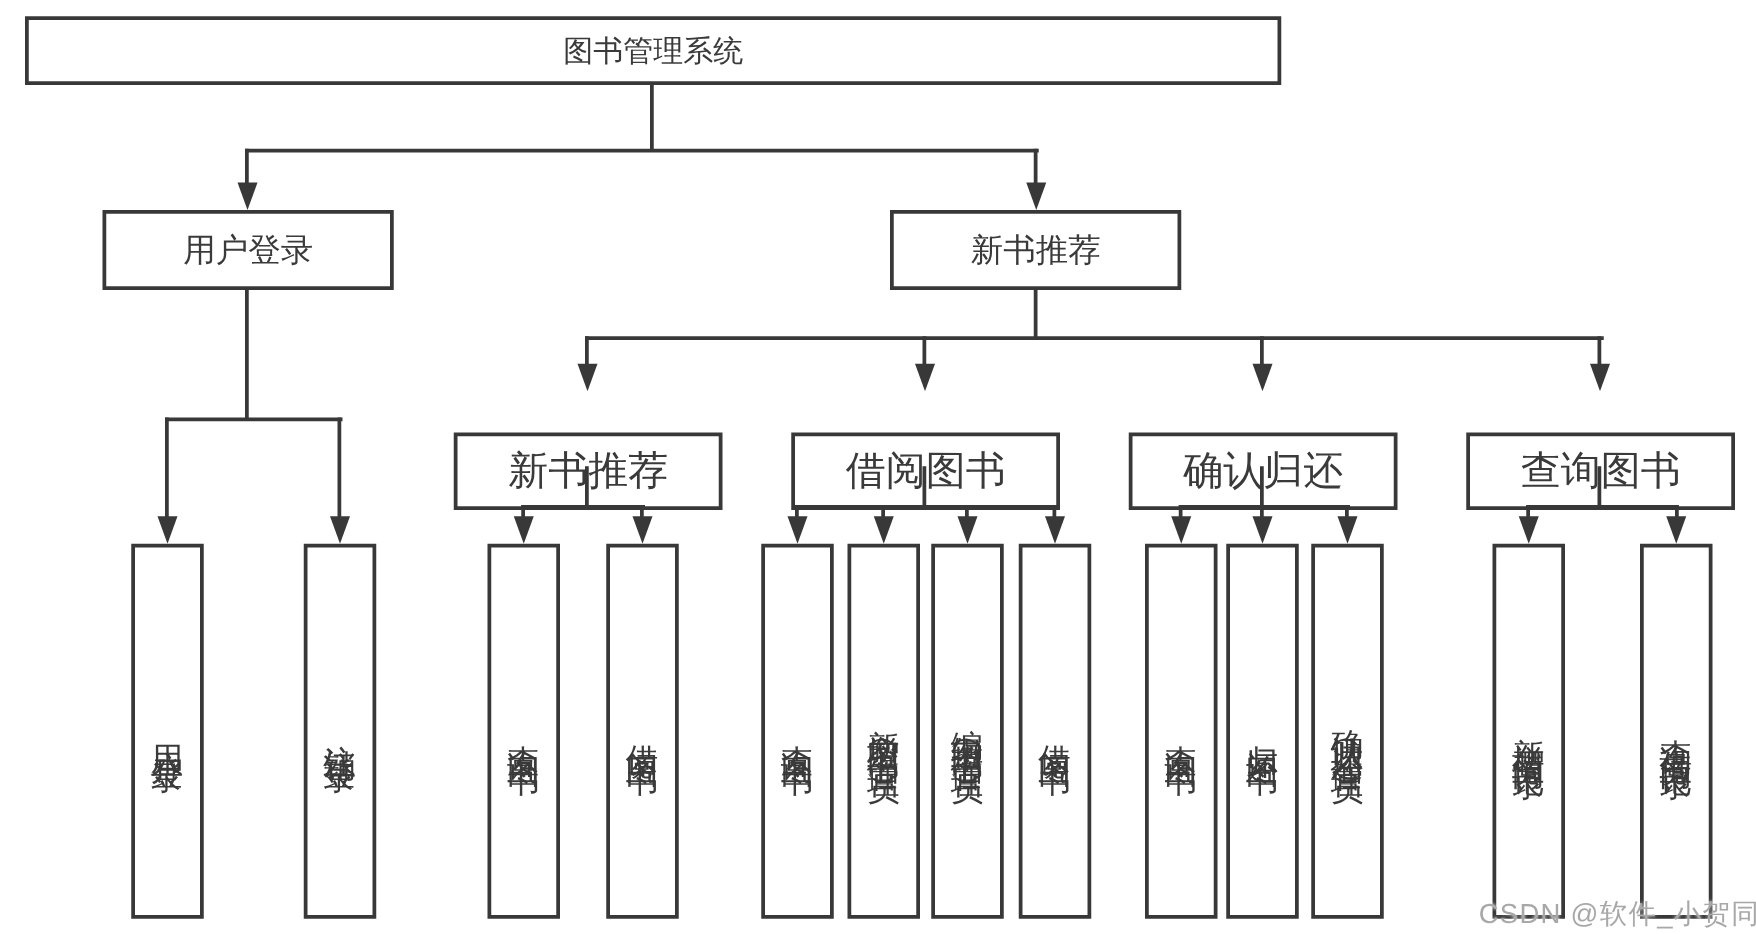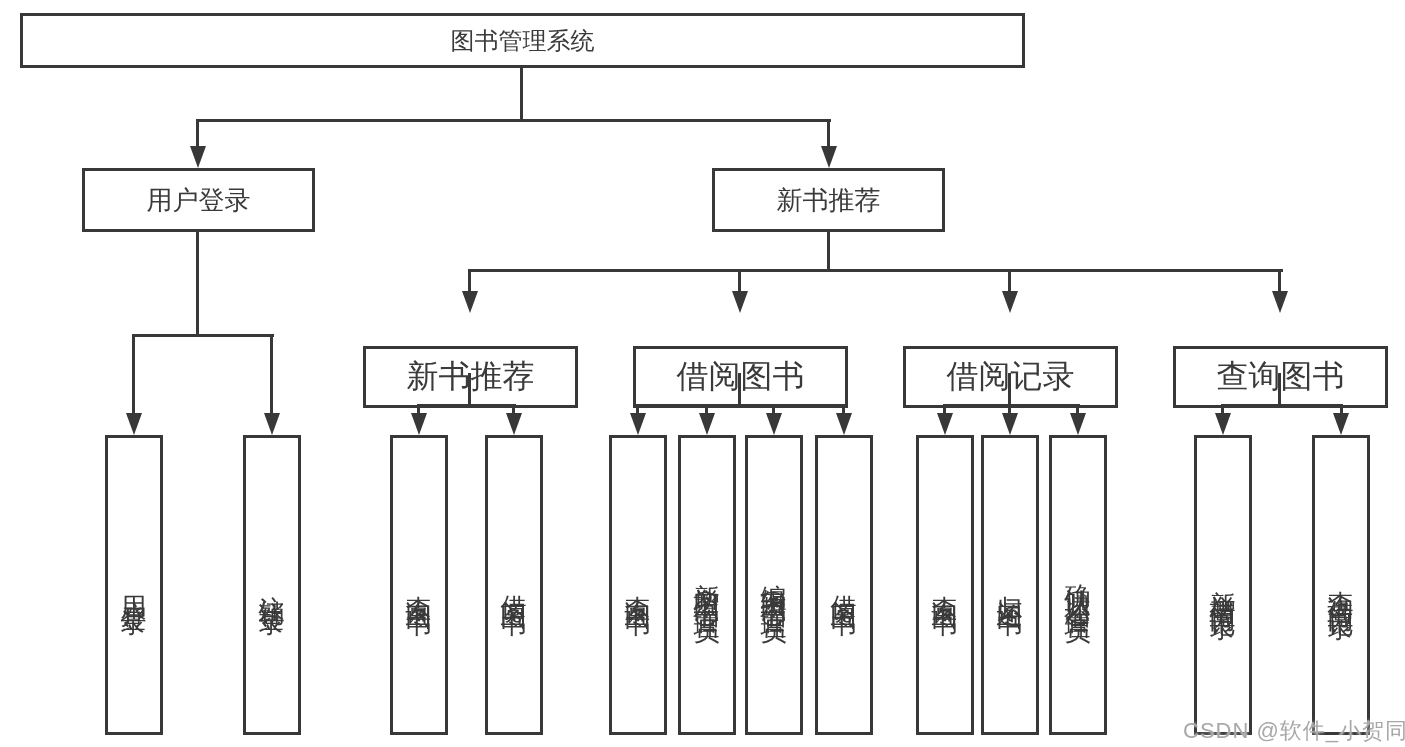--- a/index.html
+++ b/index.html
@@ -78,21 +78,21 @@
 
   <div class="box lv3" style="left:363px; top:313px; width:215px; height:62px;">
     <span>新书推荐</span>
   </div>
 
   <div class="box lv3" style="left:633px; top:313px; width:215px; height:62px;">
     <span>借阅图书</span>
   </div>
 
   <div class="box lv3" style="left:903px; top:313px; width:215px; height:62px;">
-    <span>借阅记录</span>
+    <span>确认归还</span>
   </div>
 
   <div class="box lv3" style="left:1173px; top:313px; width:215px; height:62px;">
     <span>查询图书</span>
   </div>
 
   <div class="box leaf" style="left:105px; top:435px; width:58px; height:300px;">
     <span class="vtext">用户登录</span>
   </div>
 

